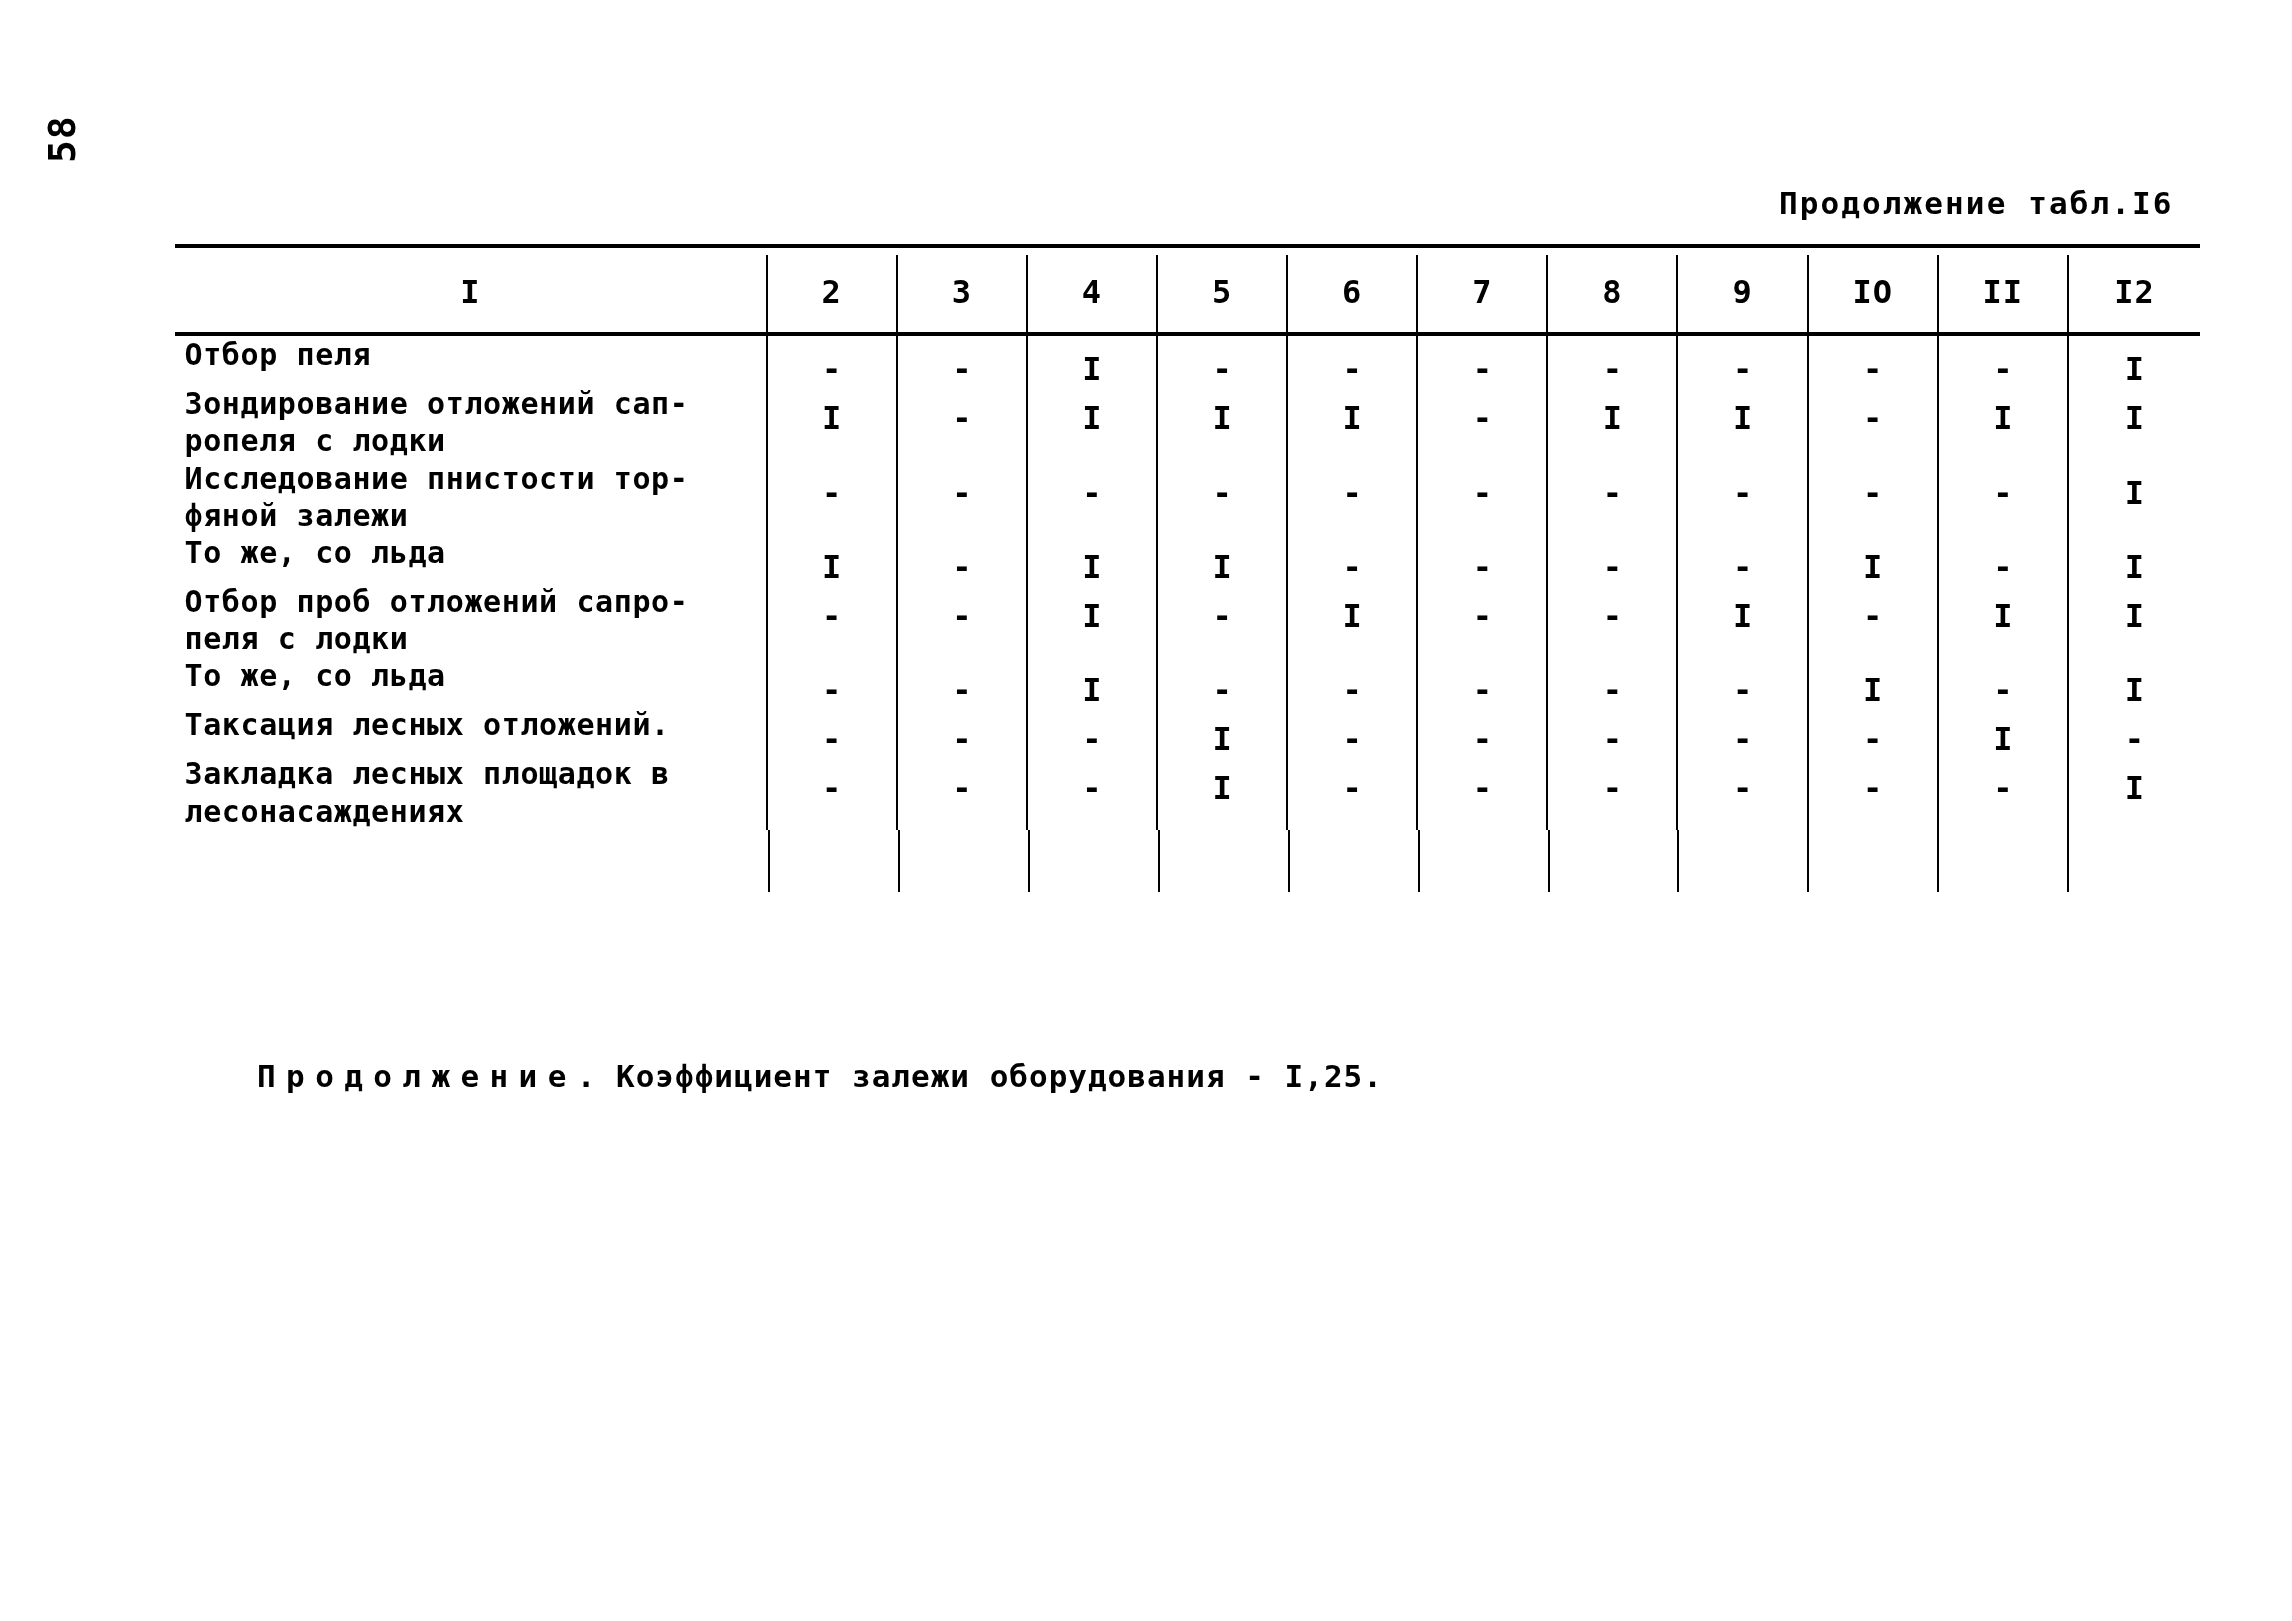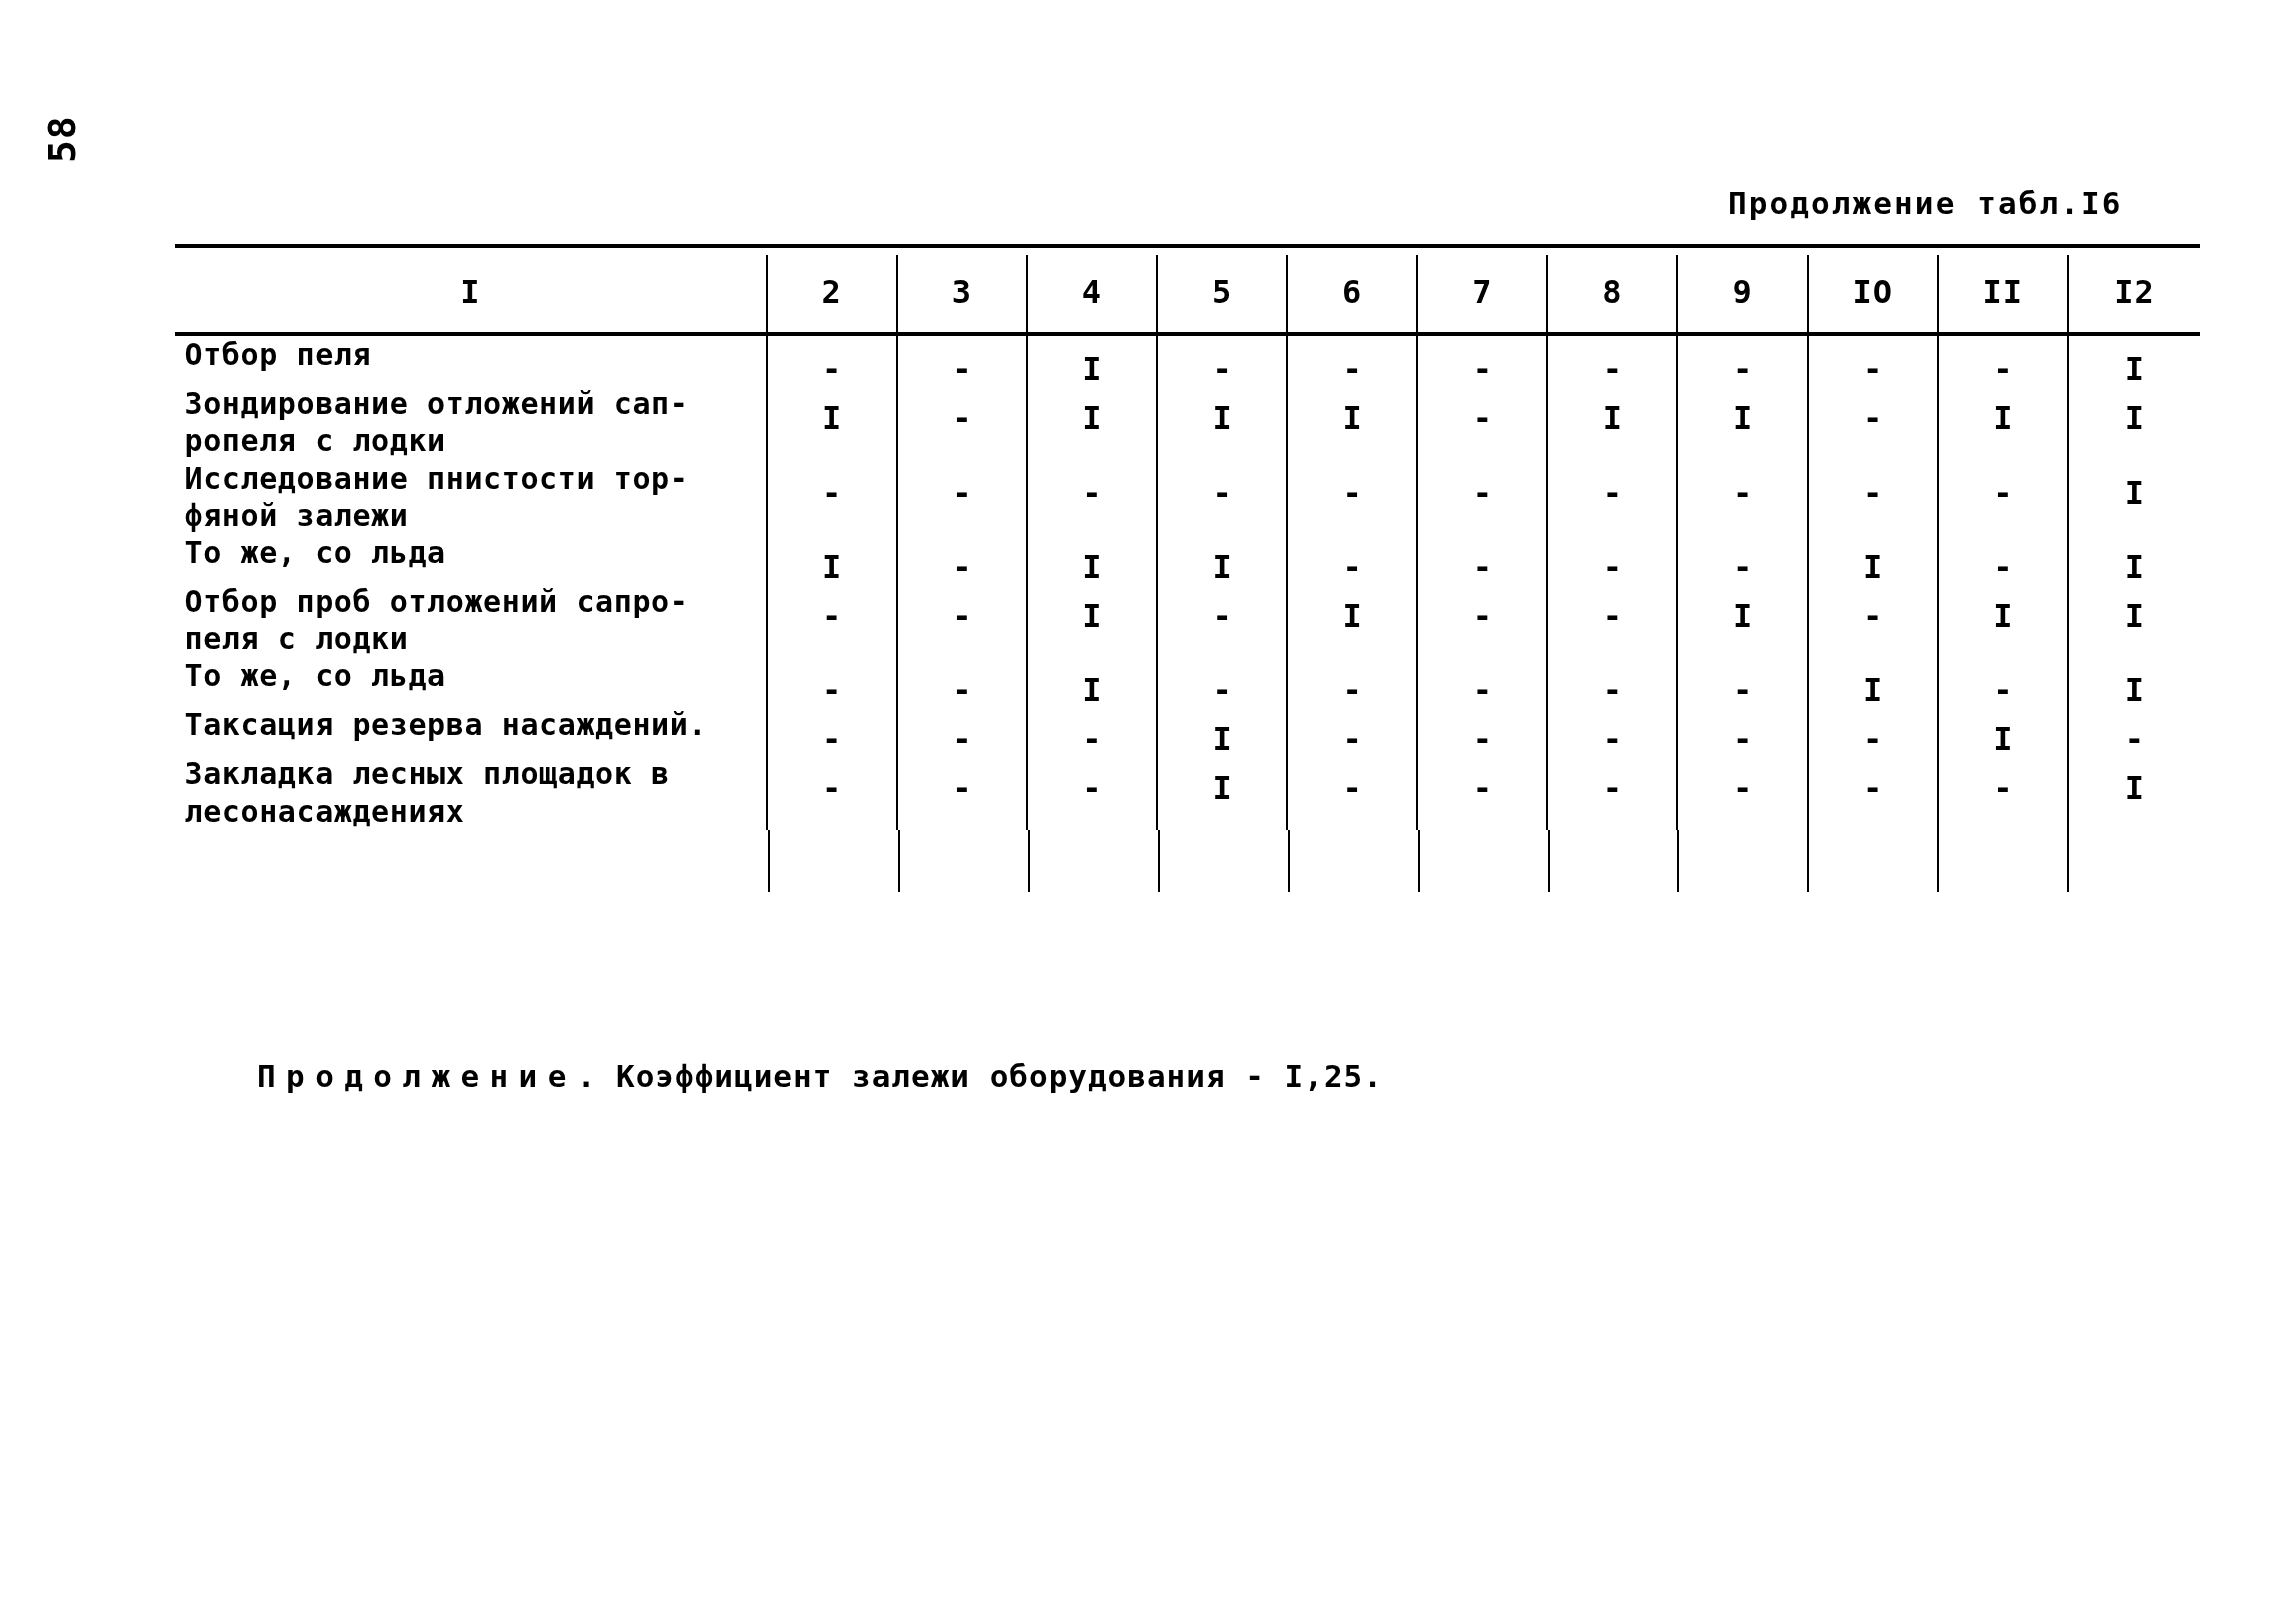--- a/index.html
+++ b/index.html
@@ -25,21 +25,21 @@
     transform-origin: left top;
     font-size: 38px;
     letter-spacing: 0.9px;
     white-space: nowrap;
     font-weight: 600;
   }
 
   
   #table-caption {
     position: absolute;
-    left: 1728px;
+    left: 1779px;
     top: 185px;
     font-size: 31px;
     letter-spacing: 2.1px;
     white-space: nowrap;
     font-weight: 600;
   }
 
   
   #table-wrap {
     position: absolute;
@@ -393,21 +393,21 @@
             <span class="cellmark" style="padding-top: 17px;">I</span>
           </td>
           <td>
             <span class="cellmark" style="padding-top: 17px;">-</span>
           </td>
           <td>
             <span class="cellmark" style="padding-top: 17px;">I</span>
           </td>
         </tr>
         <tr>
-          <td class="col-label">Таксация резерва насаждений.</td>
+          <td class="col-label">Таксация лесных отложений.</td>
           <td>
             <span class="cellmark" style="padding-top: 17px;">-</span>
           </td>
           <td>
             <span class="cellmark" style="padding-top: 17px;">-</span>
           </td>
           <td>
             <span class="cellmark" style="padding-top: 17px;">-</span>
           </td>
           <td>

